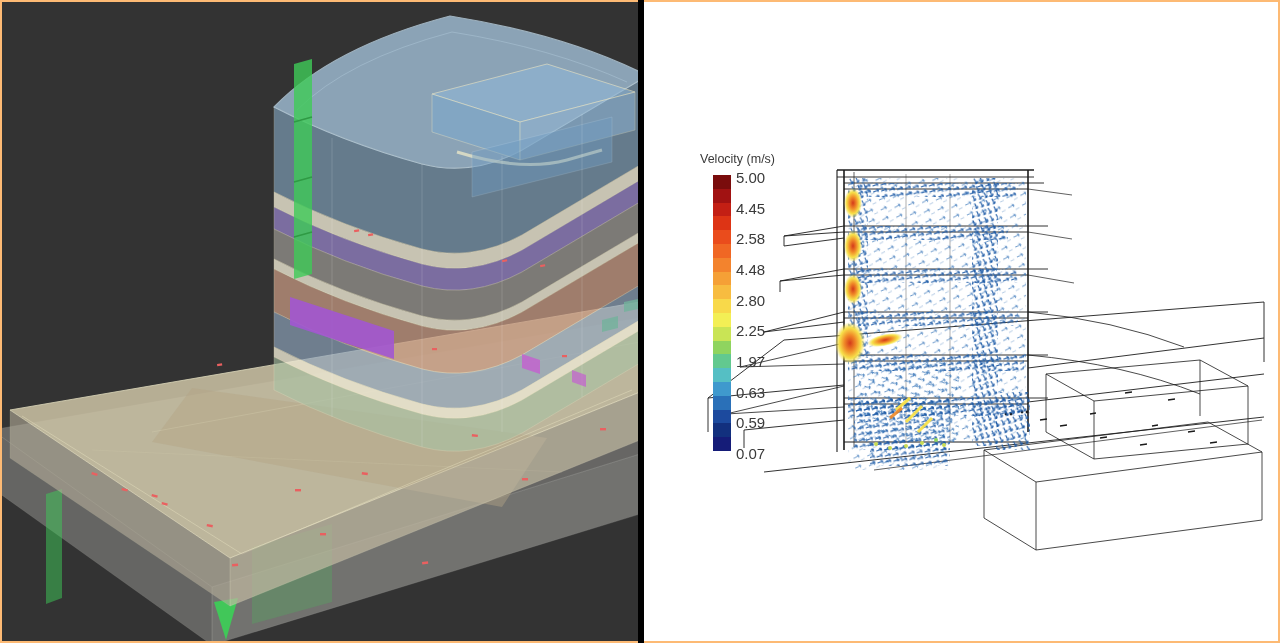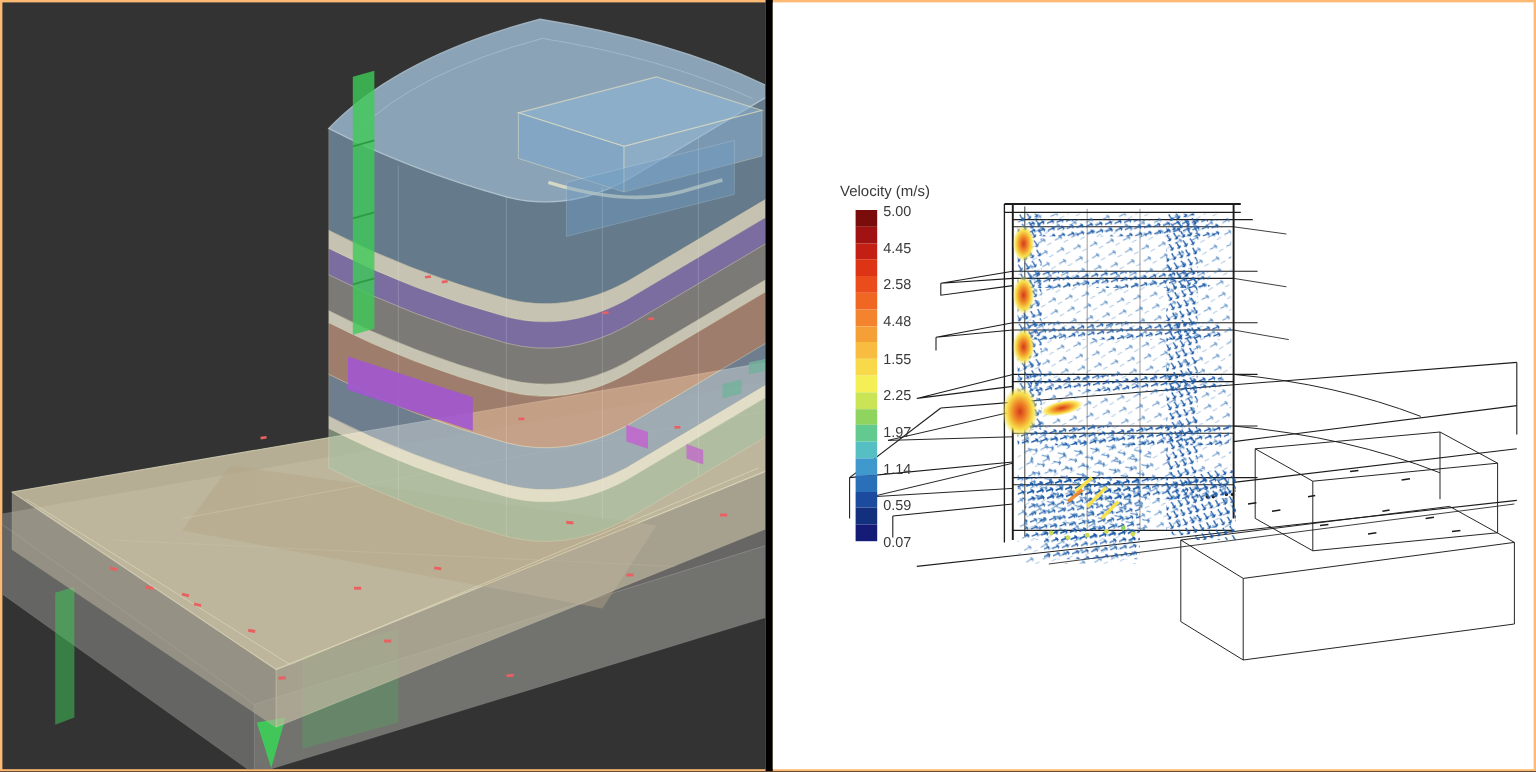--- a/index.html
+++ b/index.html
@@ -11,21 +11,21 @@
   .view-right{position:absolute;left:644px;top:2px;width:634px;height:639px;
               background:var(--result-bg);overflow:hidden;}
   svg{display:block;}
   
   .legend{position:absolute;left:56px;top:150px;}
   .legend-title{font-size:12.5px;color:var(--legend-text);margin:0 0 9px 0;}
   .colorbar-row{position:relative;}
   .colorbar{position:absolute;left:13px;top:0;width:18px;height:276px;display:flex;
             flex-direction:column;}
   .cb-seg{flex:1;}
-  .cb-tick{position:absolute;left:36px;font-size:12px;color:var(--legend-text);
+  .cb-tick{position:absolute;left:36px;font-size:15px;color:var(--legend-text);
            white-space:nowrap;}
   
   .f-glass{fill:var(--glass-blue);}            .f-glasswall{fill:var(--glass-wall);}
   .f-cream{fill:var(--band-cream);}            .f-purple{fill:var(--band-purple);}
   .f-gray{fill:var(--band-gray);}              .f-salmon{fill:var(--band-salmon);}
   .f-bluegray{fill:var(--band-bluegray);}      .f-green{fill:var(--band-green);}
   .f-agreen{fill:var(--accent-green);}         .f-ppurple{fill:var(--panel-purple);}
   .f-tan{fill:var(--podium-tan);}              .f-pgray{fill:var(--podium-gray);}
   .s-edge{stroke:var(--edge-light);}           .f-red{fill:var(--marker-red);}
   .wire{stroke:var(--wire);fill:none;}
@@ -257,23 +257,23 @@
             <div class="cb-seg" style="background: rgb(42, 112, 184);"></div>
             <div class="cb-seg" style="background: rgb(28, 74, 158);"></div>
             <div class="cb-seg" style="background: rgb(18, 48, 126);"></div>
             <div class="cb-seg" style="background: rgb(21, 28, 120);"></div>
           </div>
         <div>
             <div class="cb-tick" style="top: -6px;">5.00</div>
             <div class="cb-tick" style="top: 24.67px;">4.45</div>
             <div class="cb-tick" style="top: 55.34px;">2.58</div>
             <div class="cb-tick" style="top: 86.01px;">4.48</div>
-            <div class="cb-tick" style="top: 116.68px;">1.55</div>
+            <div class="cb-tick" style="top: 116.68px;">2.80</div>
             <div class="cb-tick" style="top: 147.35px;">2.25</div>
             <div class="cb-tick" style="top: 178.02px;">1.97</div>
-            <div class="cb-tick" style="top: 208.69px;">1.14</div>
+            <div class="cb-tick" style="top: 208.69px;">0.63</div>
             <div class="cb-tick" style="top: 239.36px;">0.59</div>
             <div class="cb-tick" style="top: 270.03px;">0.07</div>
           </div>
       </div>
     </div>
   </div>
 </div>
 
 </body></html>

